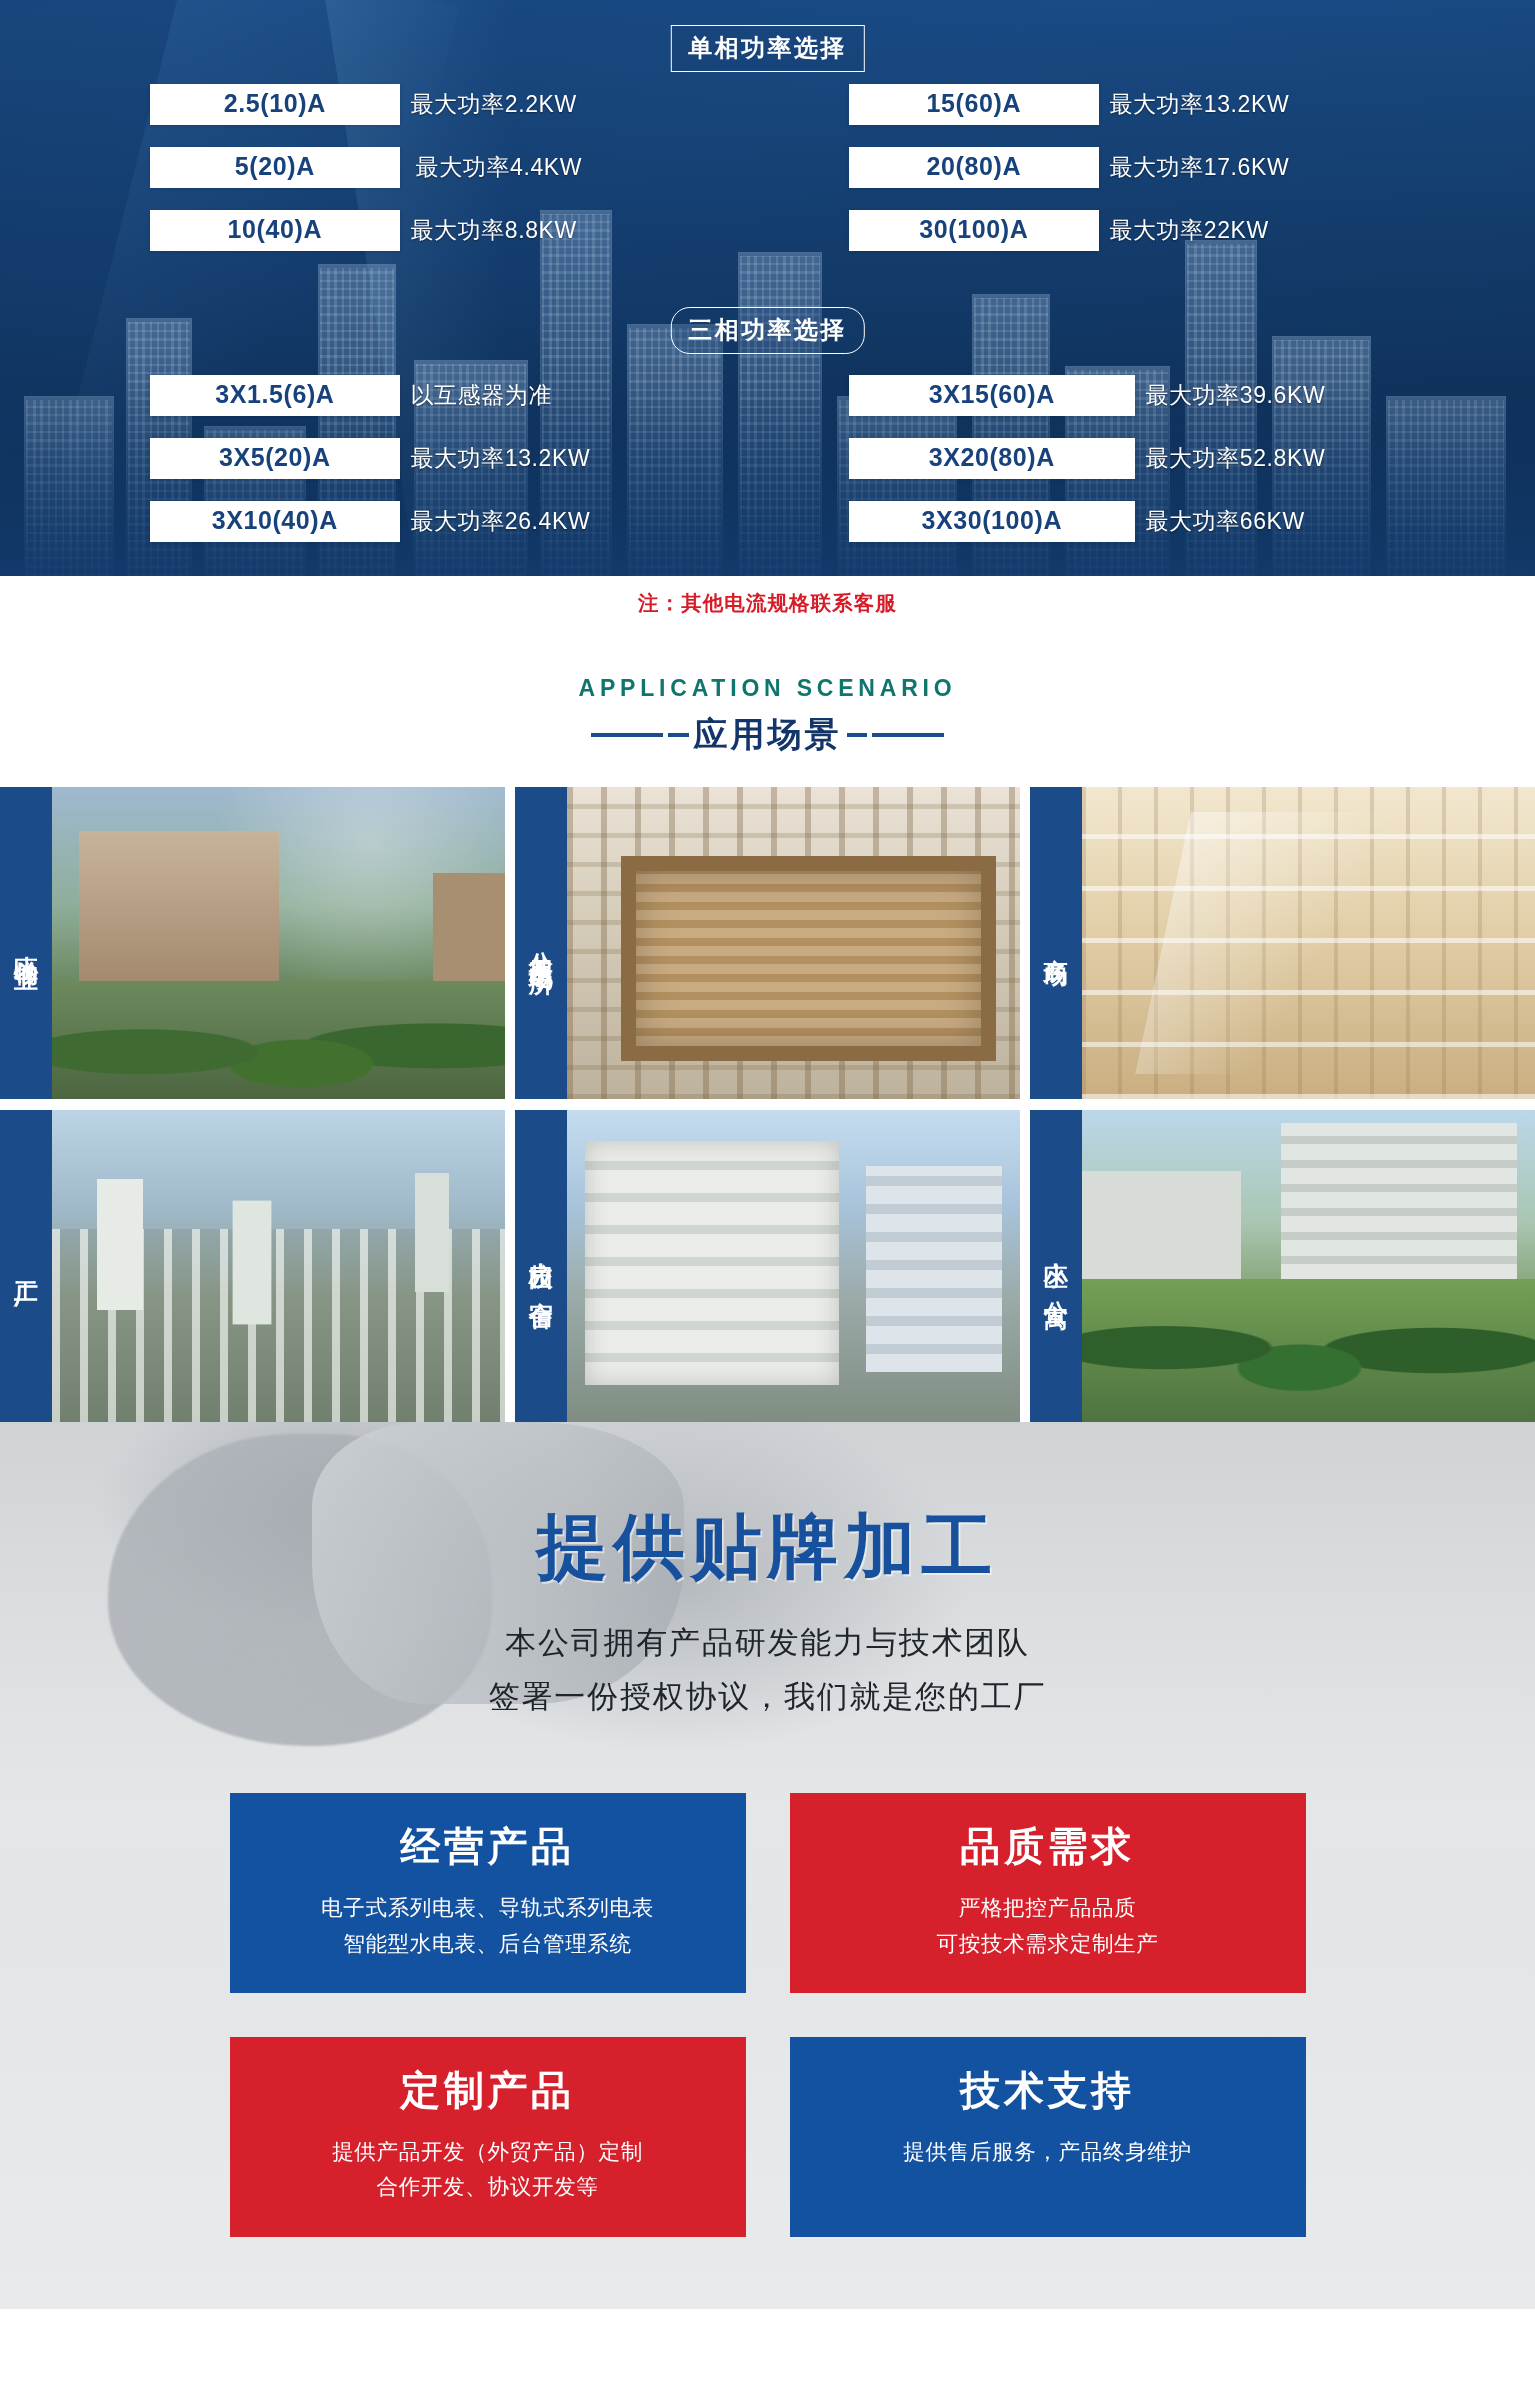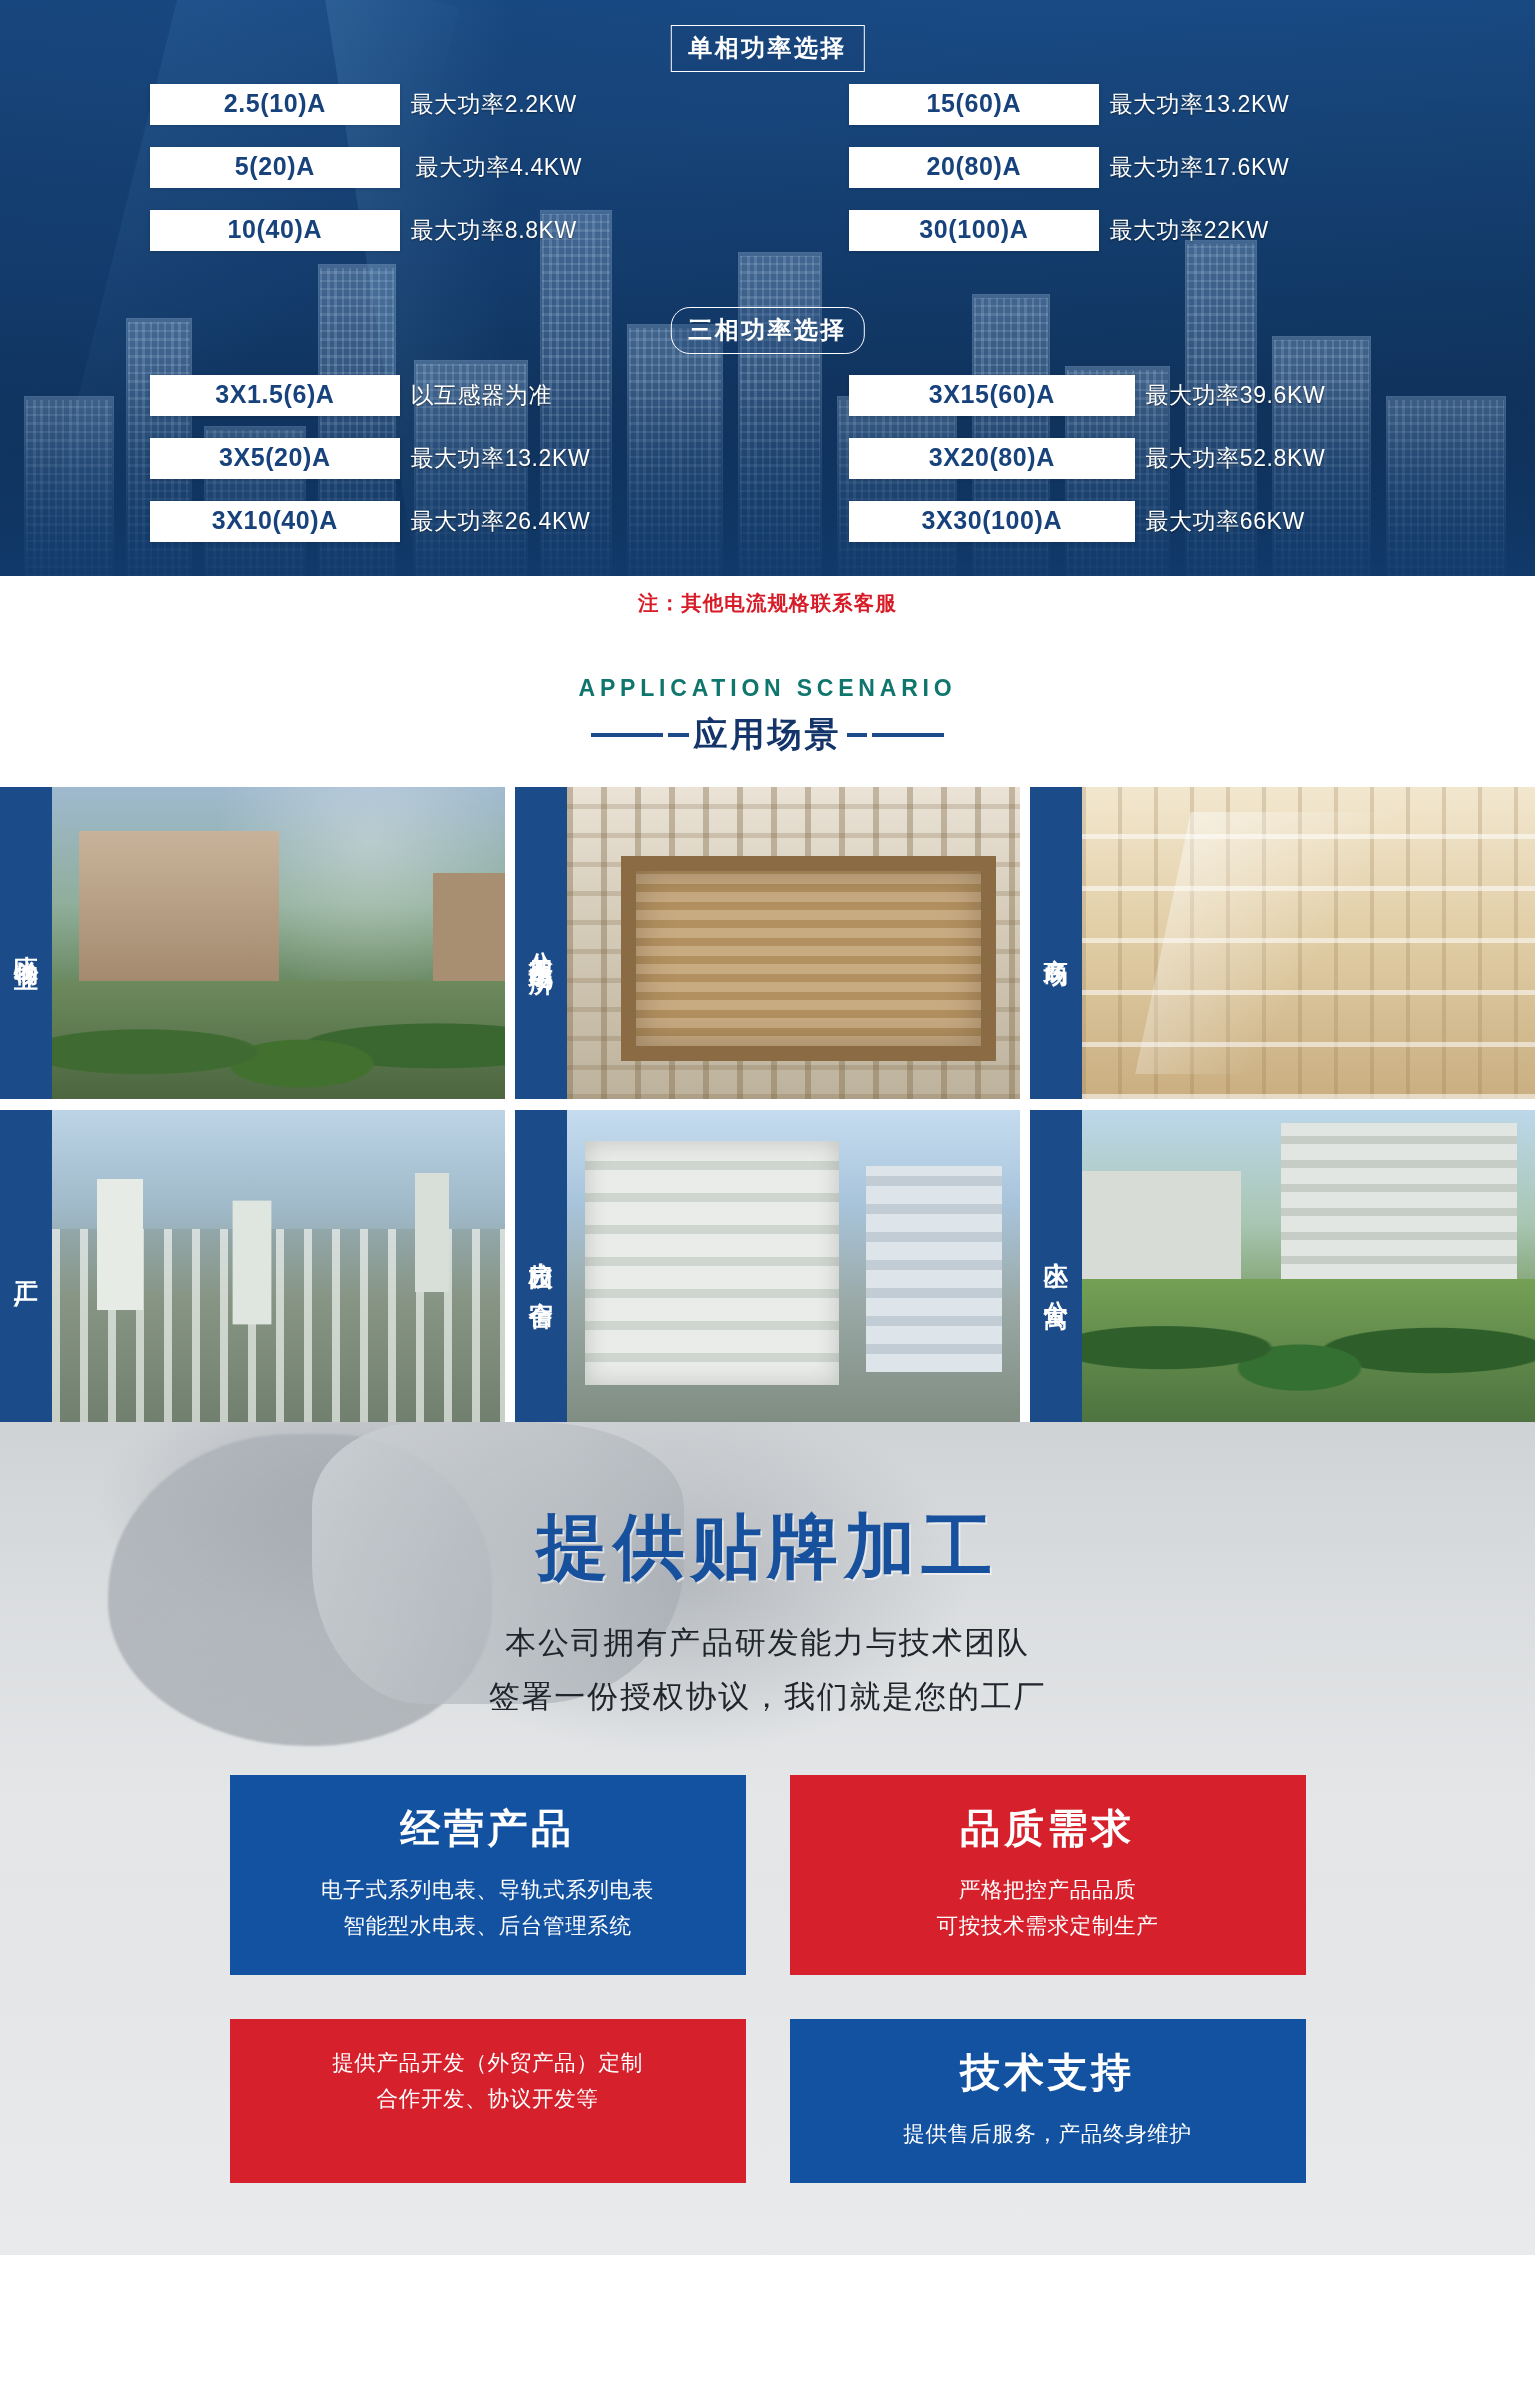--- a/index.html
+++ b/index.html
@@ -357,21 +357,21 @@
     color: #20252b;
     font-size: 31px;
     letter-spacing: 1.8px;
     margin-top: 24px;
     line-height: 1.55;
   }
 
   .cards {
     position: relative;
     width: 1302px;
-    margin: 54px auto 0 auto;
+    margin: 72px auto 0 auto;
     display: grid;
     grid-template-columns: 516px 516px;
     justify-content: center;
     column-gap: 90px;
     row-gap: 78px;
     gap: 44px;
   }
   .card {
     padding: 26px 24px 32px 24px;
     box-sizing: border-box;
@@ -557,20 +557,21 @@
       <h3>经营产品</h3>
       <p>电子式系列电表、导轨式系列电表</p>
       <p>智能型水电表、后台管理系统</p>
     </div>
     <div class="card red">
       <h3>品质需求</h3>
       <p>严格把控产品品质</p>
       <p>可按技术需求定制生产</p>
     </div>
     <div class="card red">
+      <h3>定制产品</h3>
       <p>提供产品开发（外贸产品）定制</p>
       <p>合作开发、协议开发等</p>
     </div>
     <div class="card blue">
       <h3>技术支持</h3>
       <p>提供售后服务，产品终身维护</p>
       <p></p>
     </div>
   </div>
 </section>

